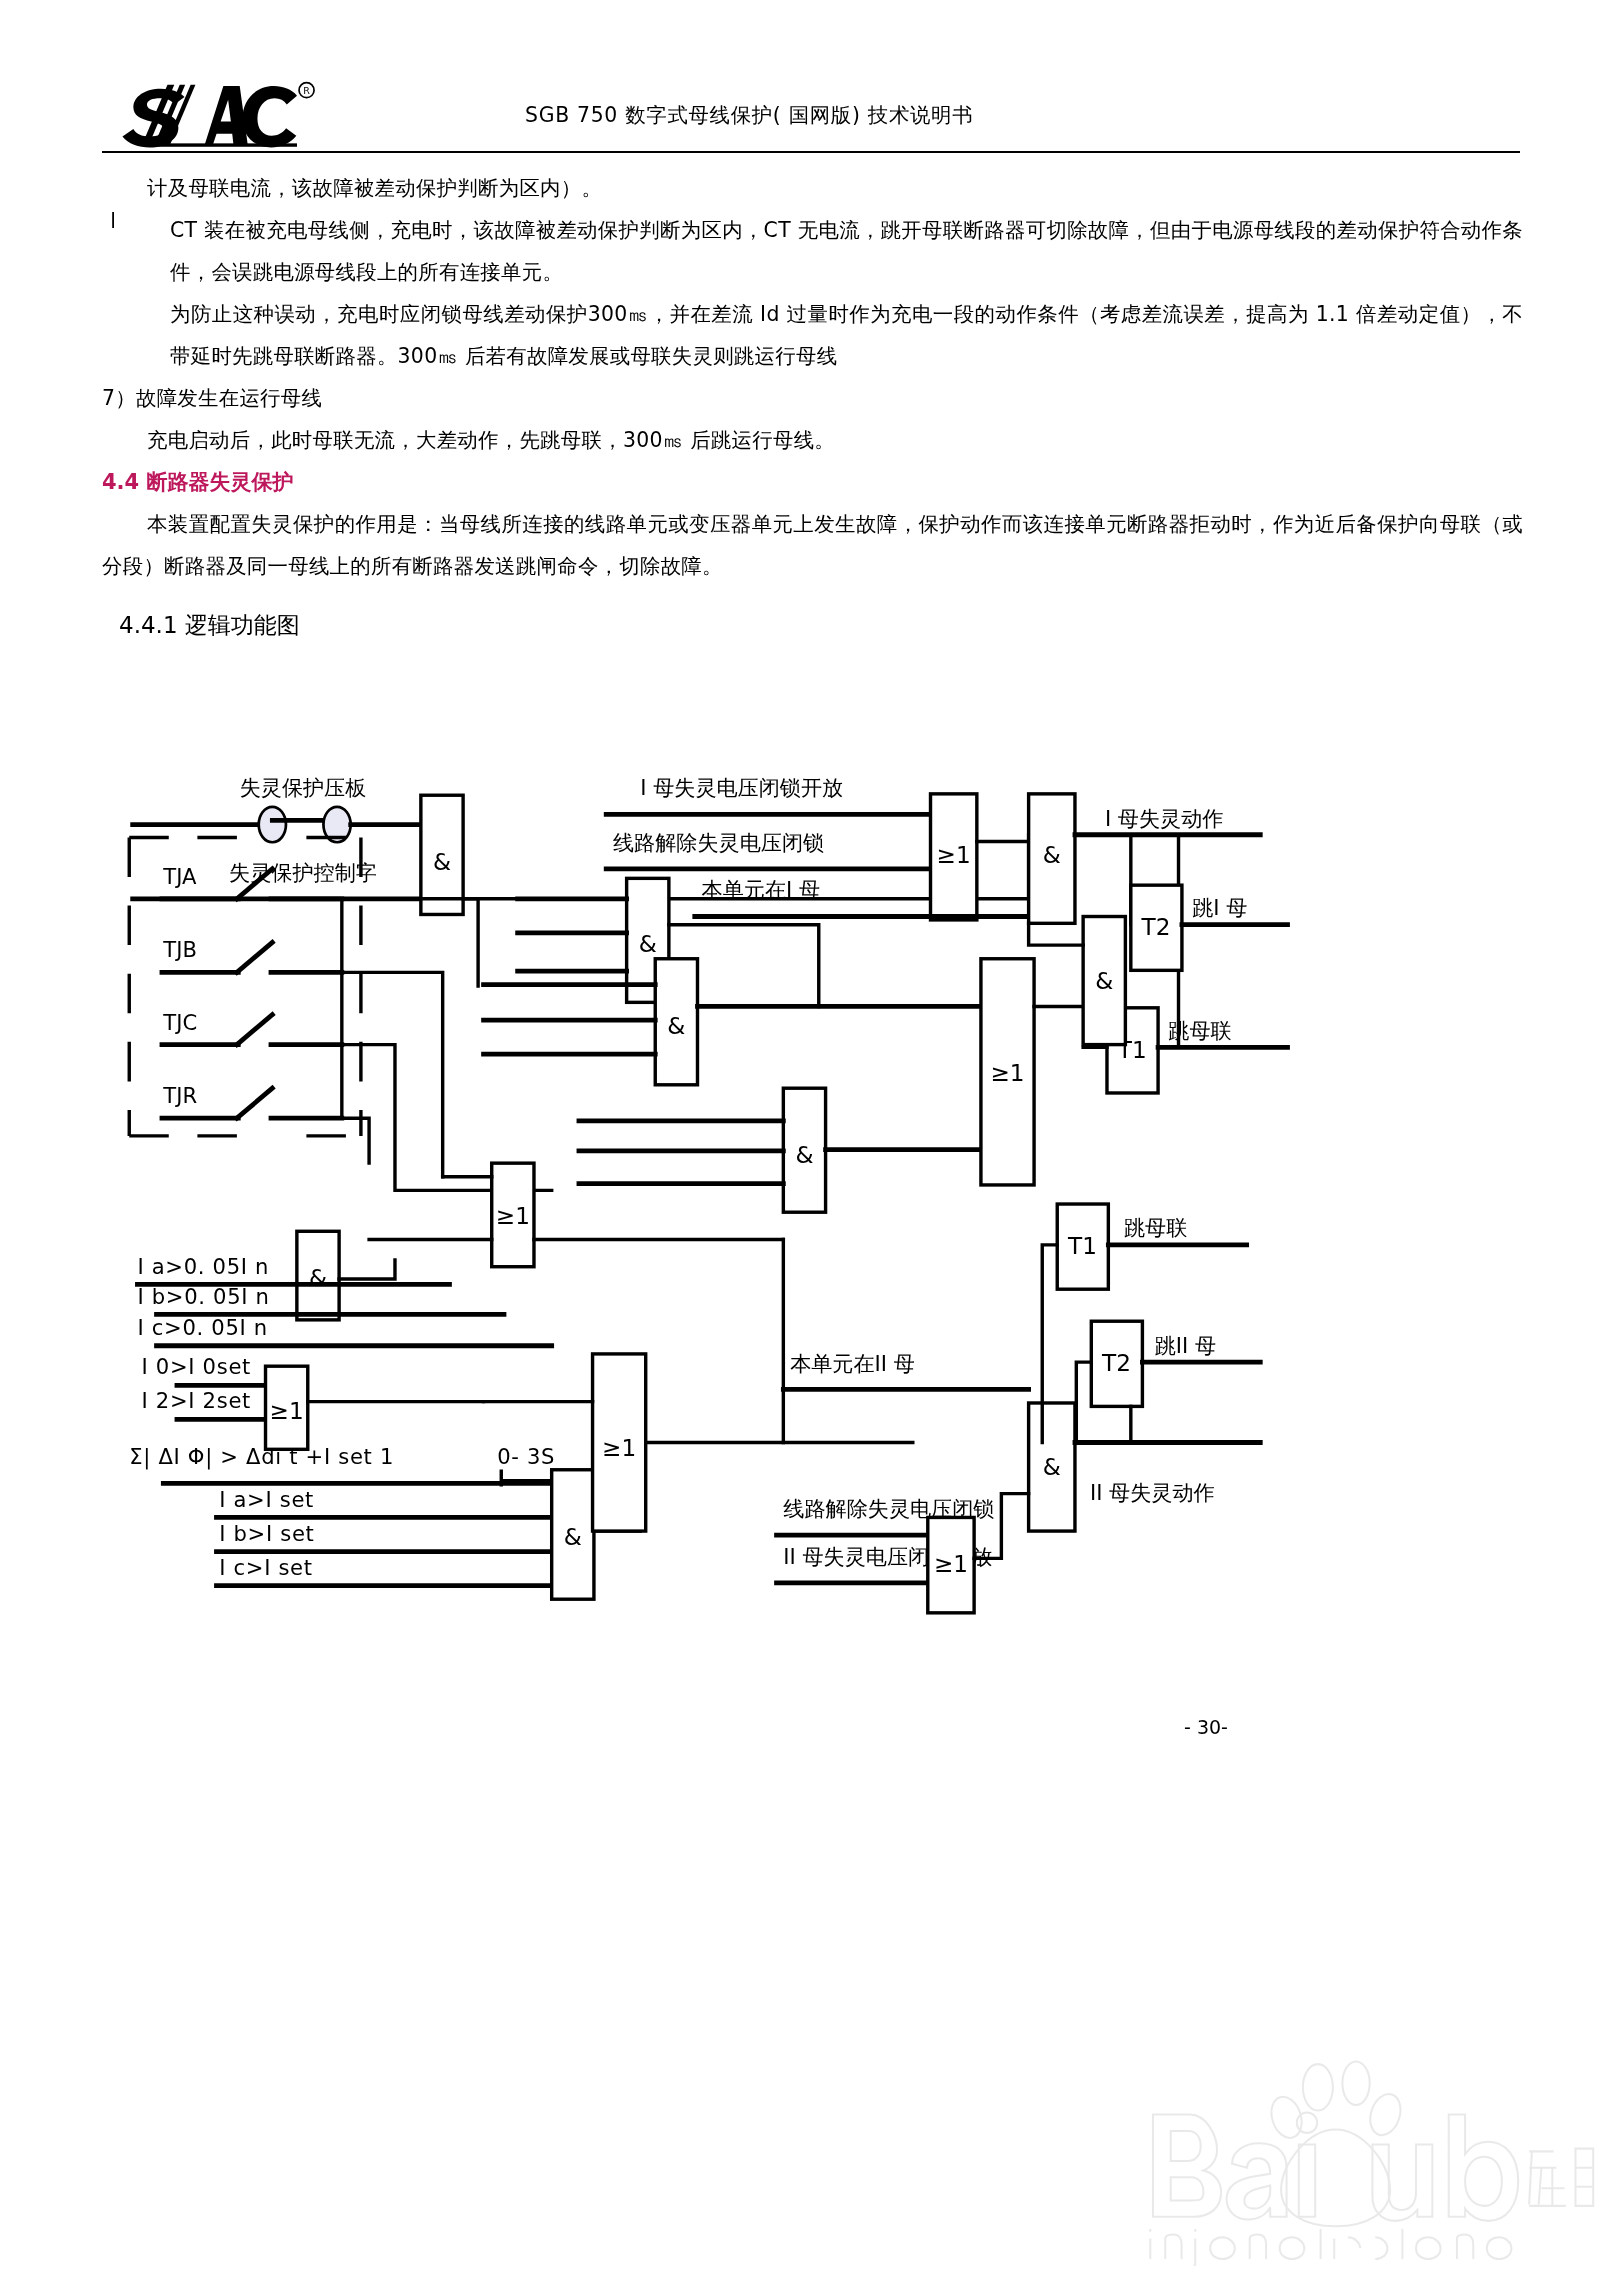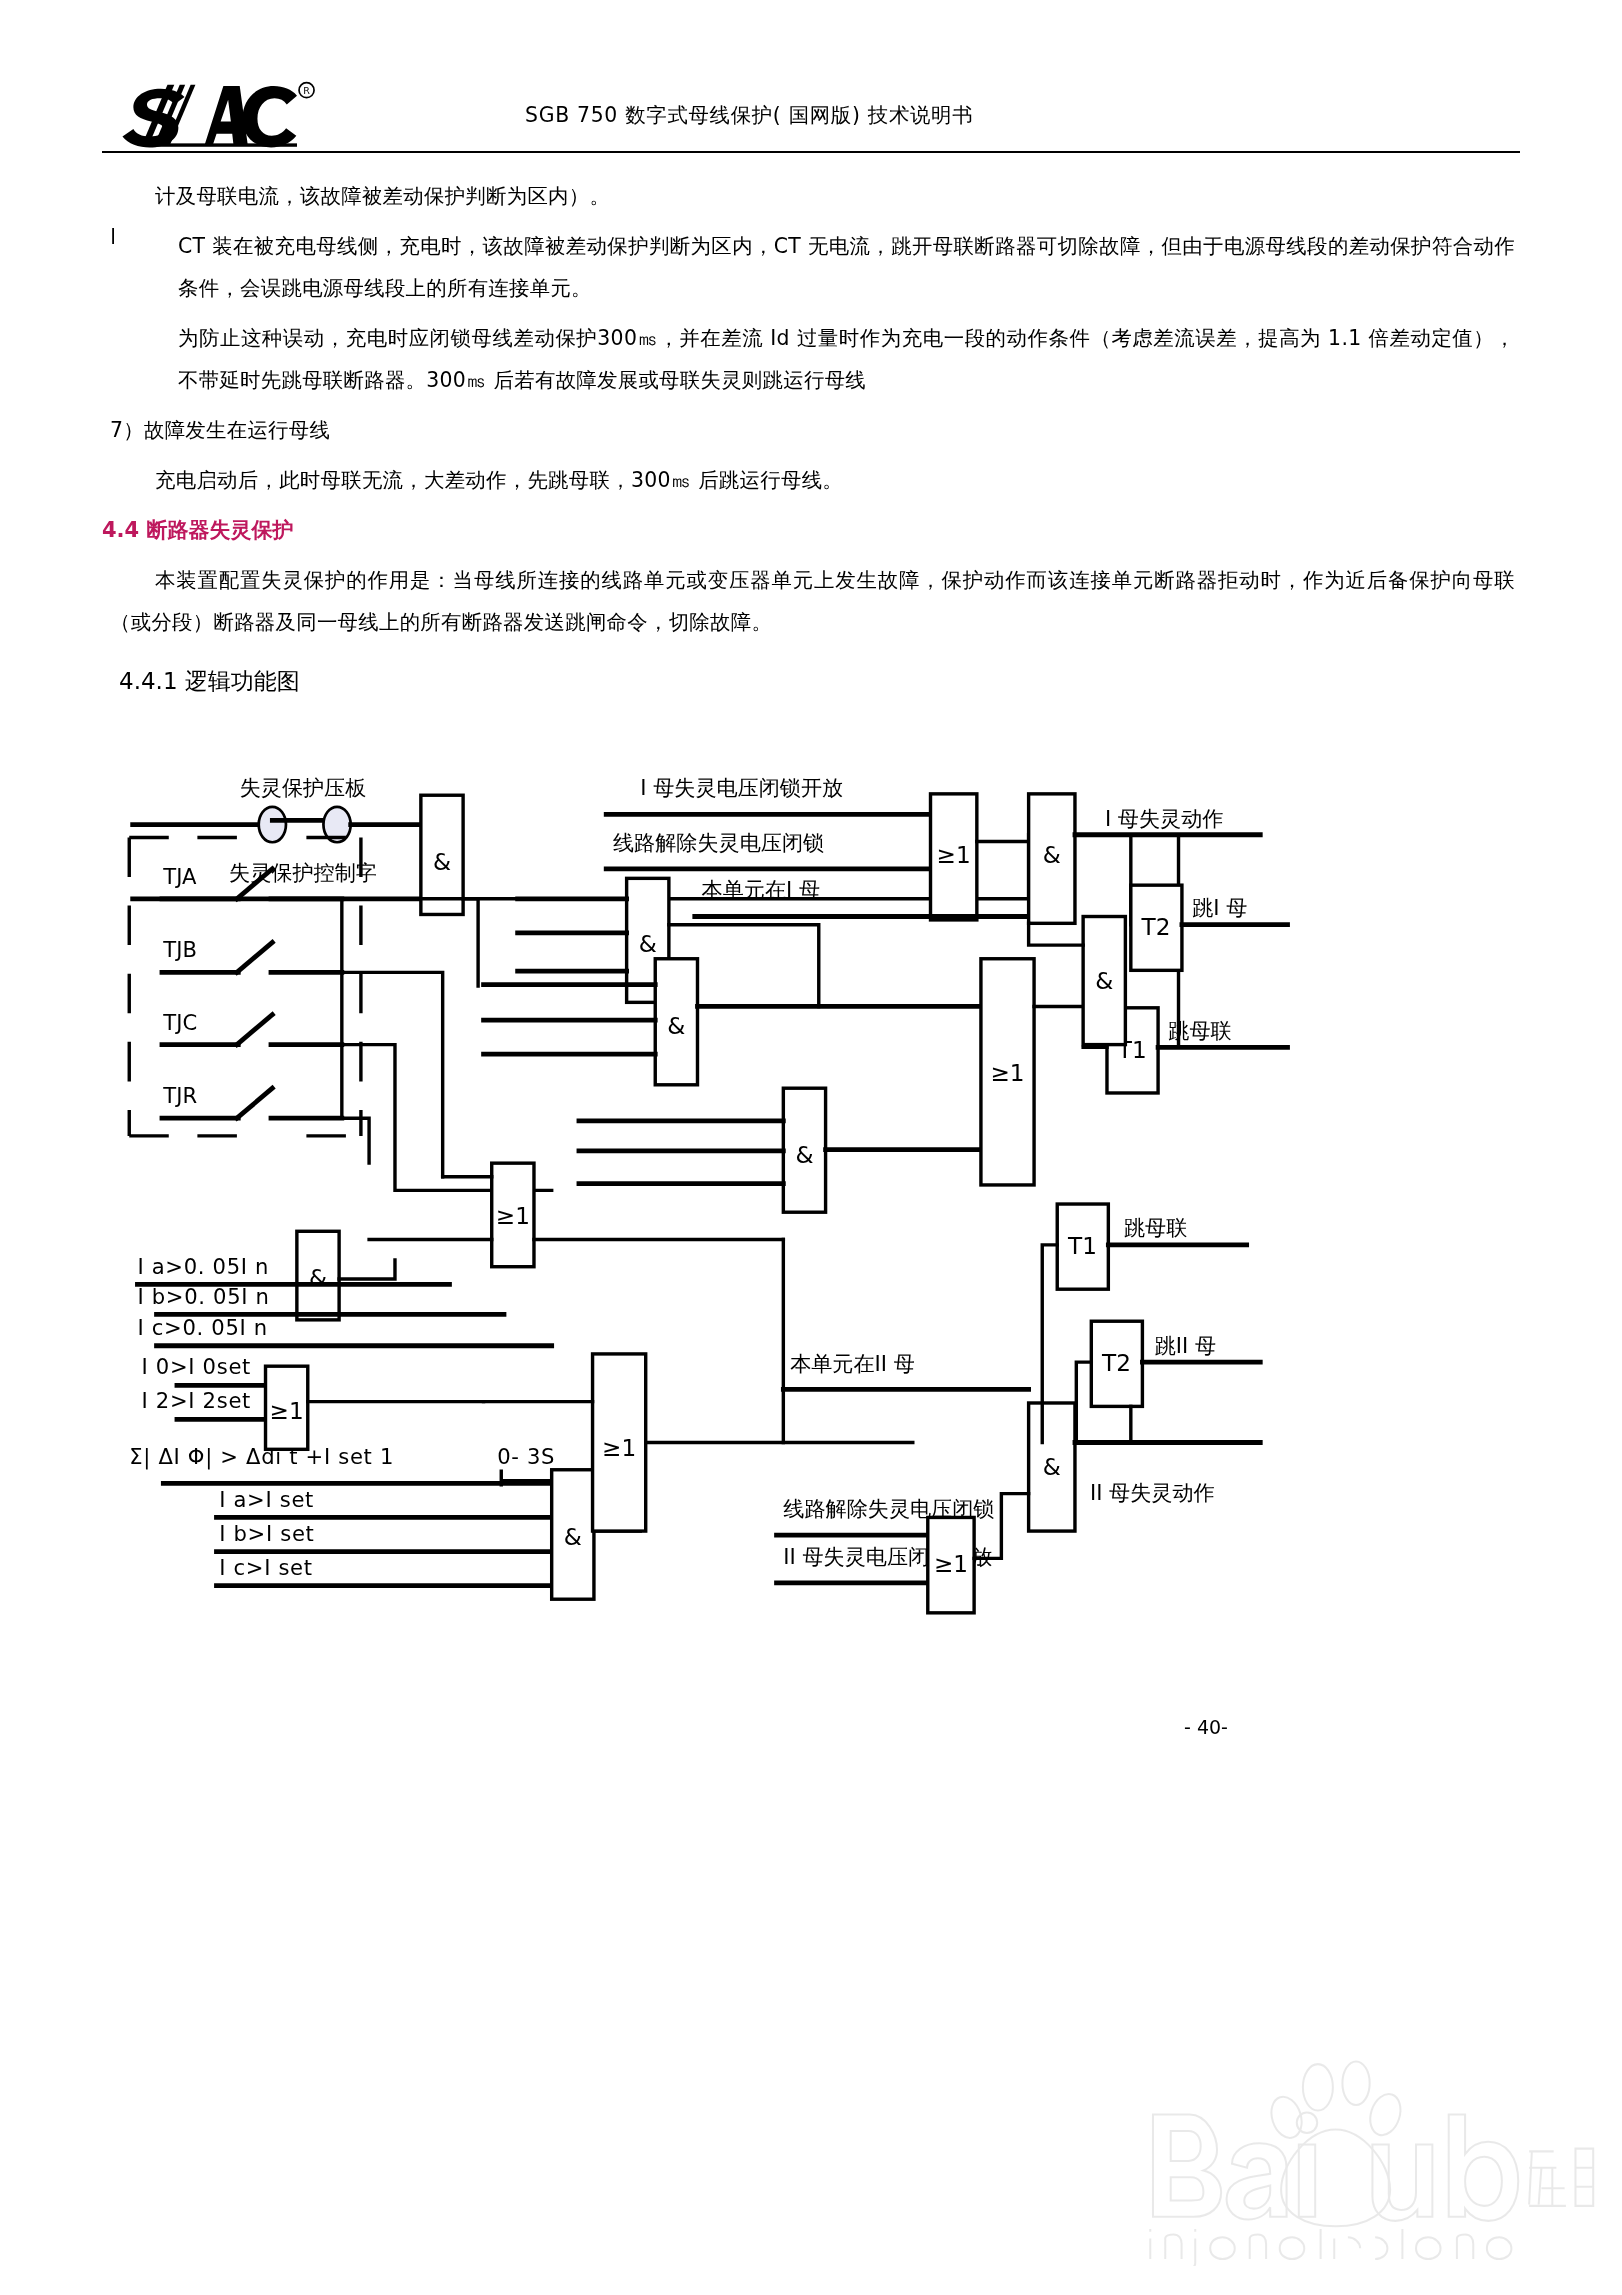--- a/index.html
+++ b/index.html
@@ -63,21 +63,21 @@
     left: 102px;
     top: 167px;
     width: 1421px;
   }
   .para {
     font-family: "DejaVu Sans", "Liberation Sans", sans-serif;
     font-size: 20.4px;
     line-height: 42px;
     color: #000;
     text-align: justify;
-    margin: 8px;
+    margin: 0;
     letter-spacing: 0.3px;
   }
   .indent-2 { text-indent: 45px; }
   .bullet-row {
     position: relative;
     padding-left: 68px;
   }
   .bullet-mark {
     position: absolute;
     left: 8.2px;
@@ -404,21 +404,21 @@
       <line class="wireT" x1="1527" y1="892" x2="1700" y2="892"></line>
       <text class="dlabel" x="1545" y="878">跳II 母</text>
 
       <path class="wire" d="M1510,1010 L1510,957"></path>
       <path class="wire" d="M1380,1010 L1380,720 L1402,720"></path>
       <path class="wire" d="M1452,892 L1430,892 L1430,1010"></path>
 
     </svg>
   </div>
 
-  <div id="page-number">- 40-</div>
+  <div id="page-number">- 30-</div>
 
   <div id="watermark">
     <svg width="477" height="232" viewBox="0 0 700 340">
       <g fill="none" stroke="#b9b9b9" stroke-width="3">
 
         <ellipse cx="286" cy="78" rx="22" ry="34"></ellipse>
         <ellipse cx="342" cy="72" rx="20" ry="32"></ellipse>
         <ellipse cx="240" cy="122" rx="21" ry="31" transform="rotate(-18 240 122)"></ellipse>
         <ellipse cx="385" cy="118" rx="21" ry="31" transform="rotate(18 385 118)"></ellipse>
         <path d="M312,140 C352,140 392,190 392,228 C392,262 358,282 312,282

